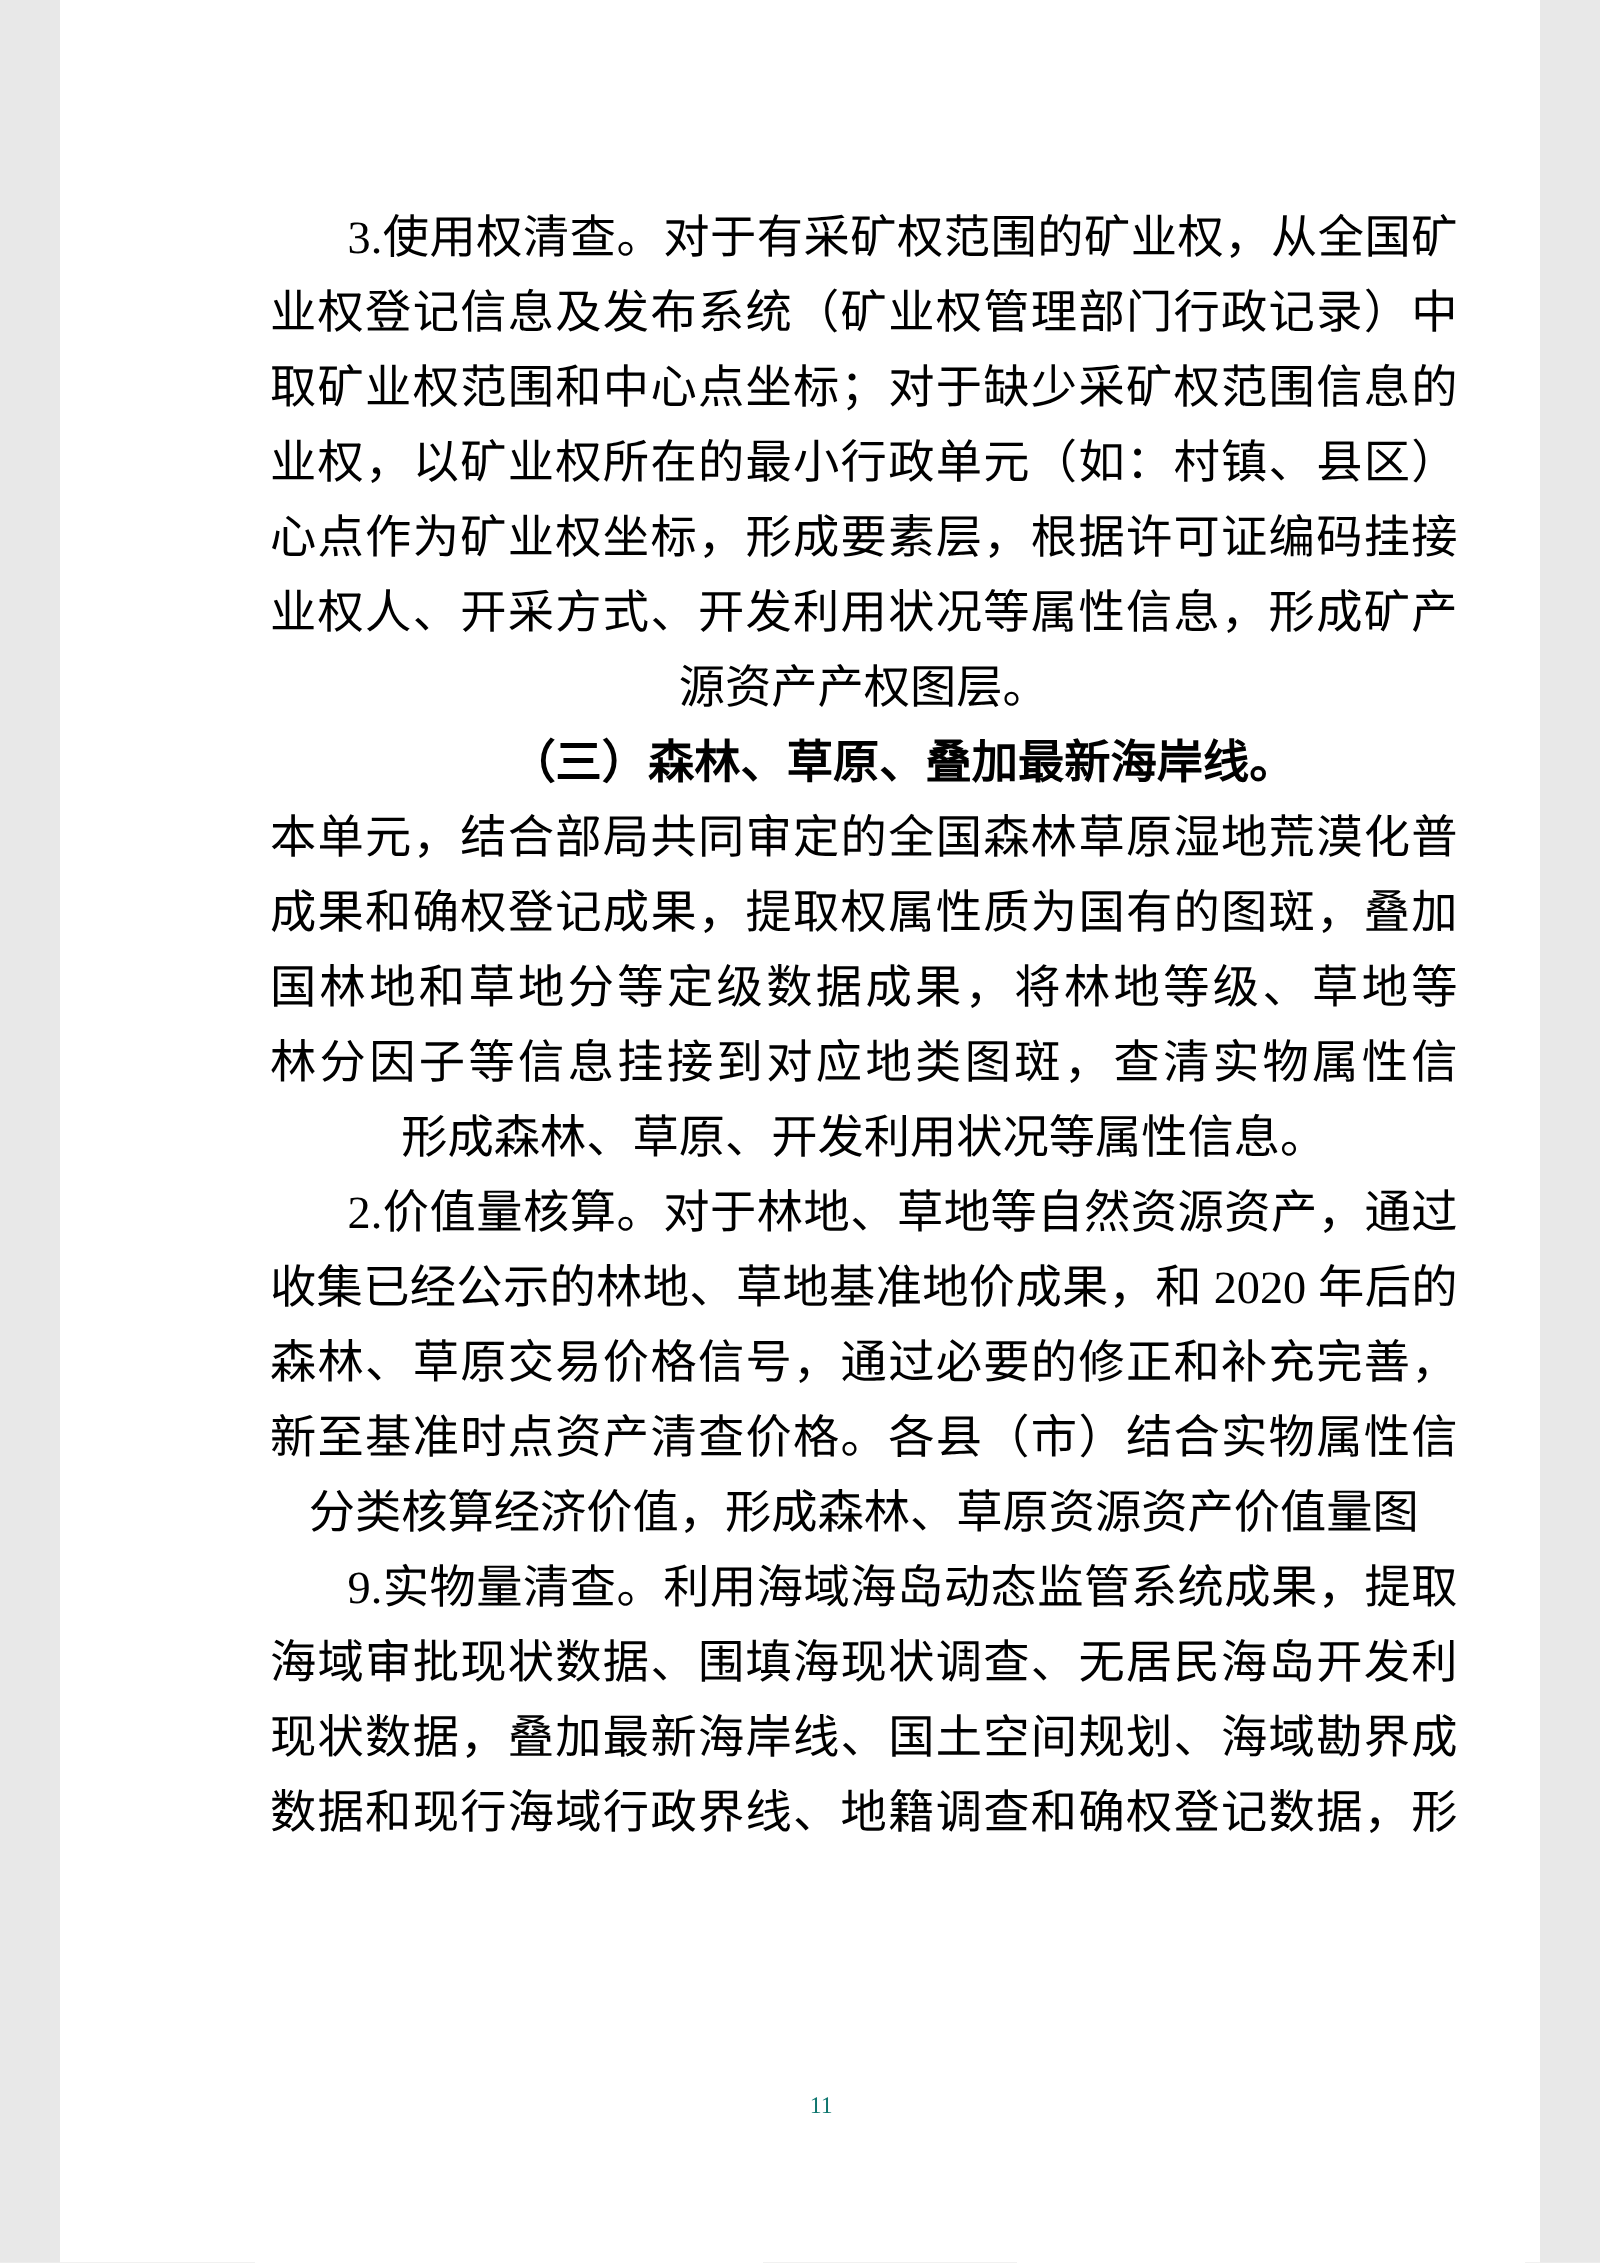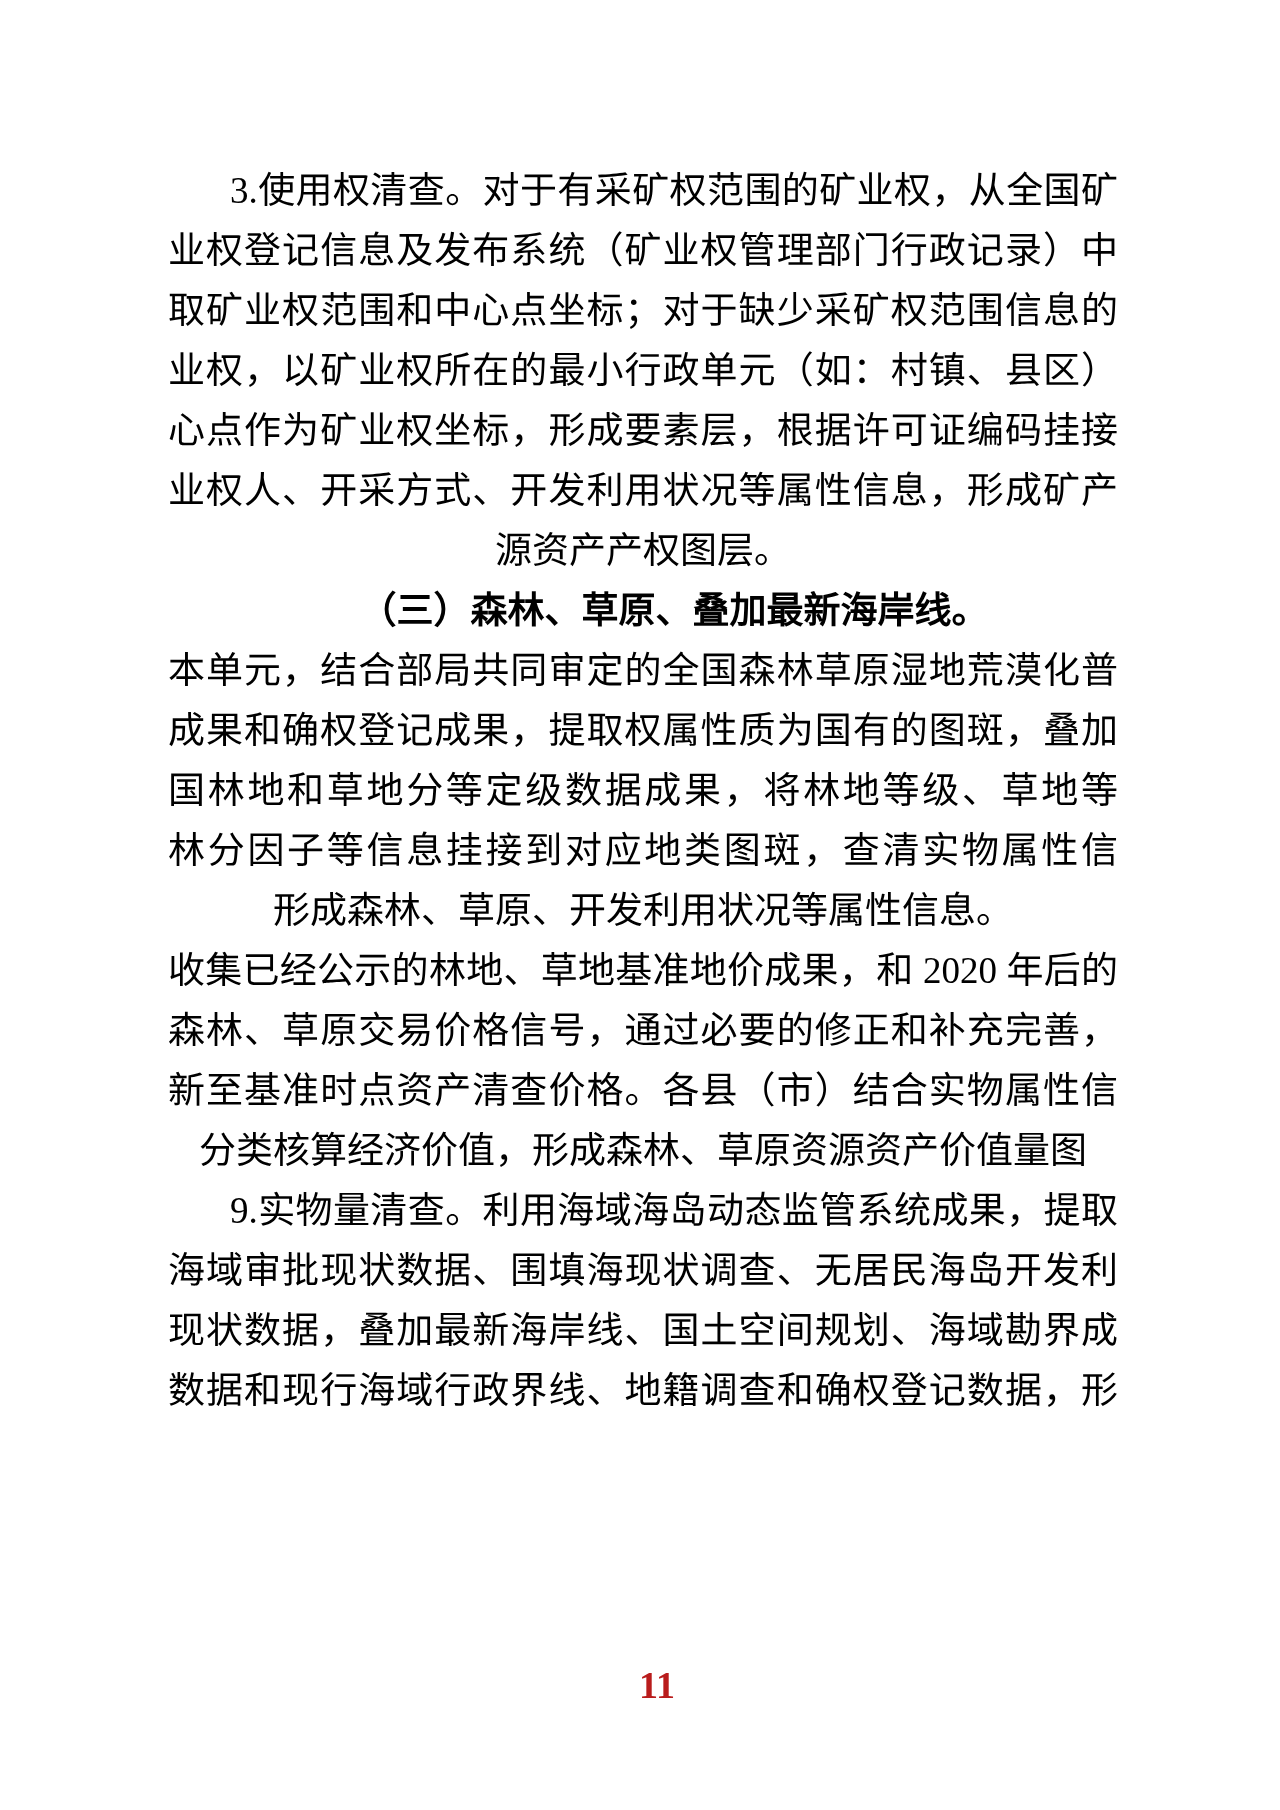--- a/index.html
+++ b/index.html
@@ -2,21 +2,21 @@
 <html lang="zh-CN"><head>
 <meta charset="utf-8">
 <style>
   html, body {
     margin: 0;
     padding: 0;
     background: #e8e8e8;
   }
   .page {
     position: relative;
-    width: 1280px;
+    width: 1184px;
     height: 1810px;
     background: #ffffff;
     color: #000000;
     font-family: "Liberation Serif", "DejaVu Serif", serif;
     overflow: hidden;
     margin: 0 auto;
   }
   .doc-body {
     position: absolute;
     left: 168px;
@@ -43,24 +43,23 @@
     font-weight: bold;
   }
   .page-number {
     position: absolute;
     top: 1668px;
     left: 0;
     width: 100%;
     box-sizing: border-box;
     padding-left: 34px;
     text-align: center;
-    font-size: 38px;
+    font-size: 19px;
     line-height: 34px;
-    color: #b91c1c;
-    font-weight: bold;
+    color: #0f766e;
   }
 </style>
 </head>
 <body>
 
 <div class="page">
   <div class="doc-body">
       <div class="block paragraph">
         <div class="line first fill">3.使用权清查。对于有采矿权范围的矿业权，从全国矿</div>
         <div class="line fill">业权登记信息及发布系统（矿业权管理部门行政记录）中提</div>
@@ -74,20 +73,21 @@
         <div class="line first">（三）森林、草原、叠加最新海岸线。</div>
       </div>
       <div class="block paragraph">
         <div class="line fill">本单元，结合部局共同审定的全国森林草原湿地荒漠化普查</div>
         <div class="line fill">成果和确权登记成果，提取权属性质为国有的图斑，叠加全</div>
         <div class="line fill">国林地和草地分等定级数据成果，将林地等级、草地等级、</div>
         <div class="line fill">林分因子等信息挂接到对应地类图斑，查清实物属性信息，</div>
         <div class="line">形成森林、草原、开发利用状况等属性信息。</div>
       </div>
       <div class="block paragraph">
+        <div class="line first fill">2.价值量核算。对于林地、草地等自然资源资产，通过</div>
         <div class="line fill">收集已经公示的林地、草地基准地价成果，和 2020 年后的</div>
         <div class="line fill">森林、草原交易价格信号，通过必要的修正和补充完善，更</div>
         <div class="line fill">新至基准时点资产清查价格。各县（市）结合实物属性信息</div>
         <div class="line">分类核算经济价值，形成森林、草原资源资产价值量图层。</div>
       </div>
       <div class="block paragraph">
         <div class="line first fill">9.实物量清查。利用海域海岛动态监管系统成果，提取</div>
         <div class="line fill">海域审批现状数据、围填海现状调查、无居民海岛开发利用</div>
         <div class="line fill">现状数据，叠加最新海岸线、国土空间规划、海域勘界成果</div>
         <div class="line fill">数据和现行海域行政界线、地籍调查和确权登记数据，形成</div>

